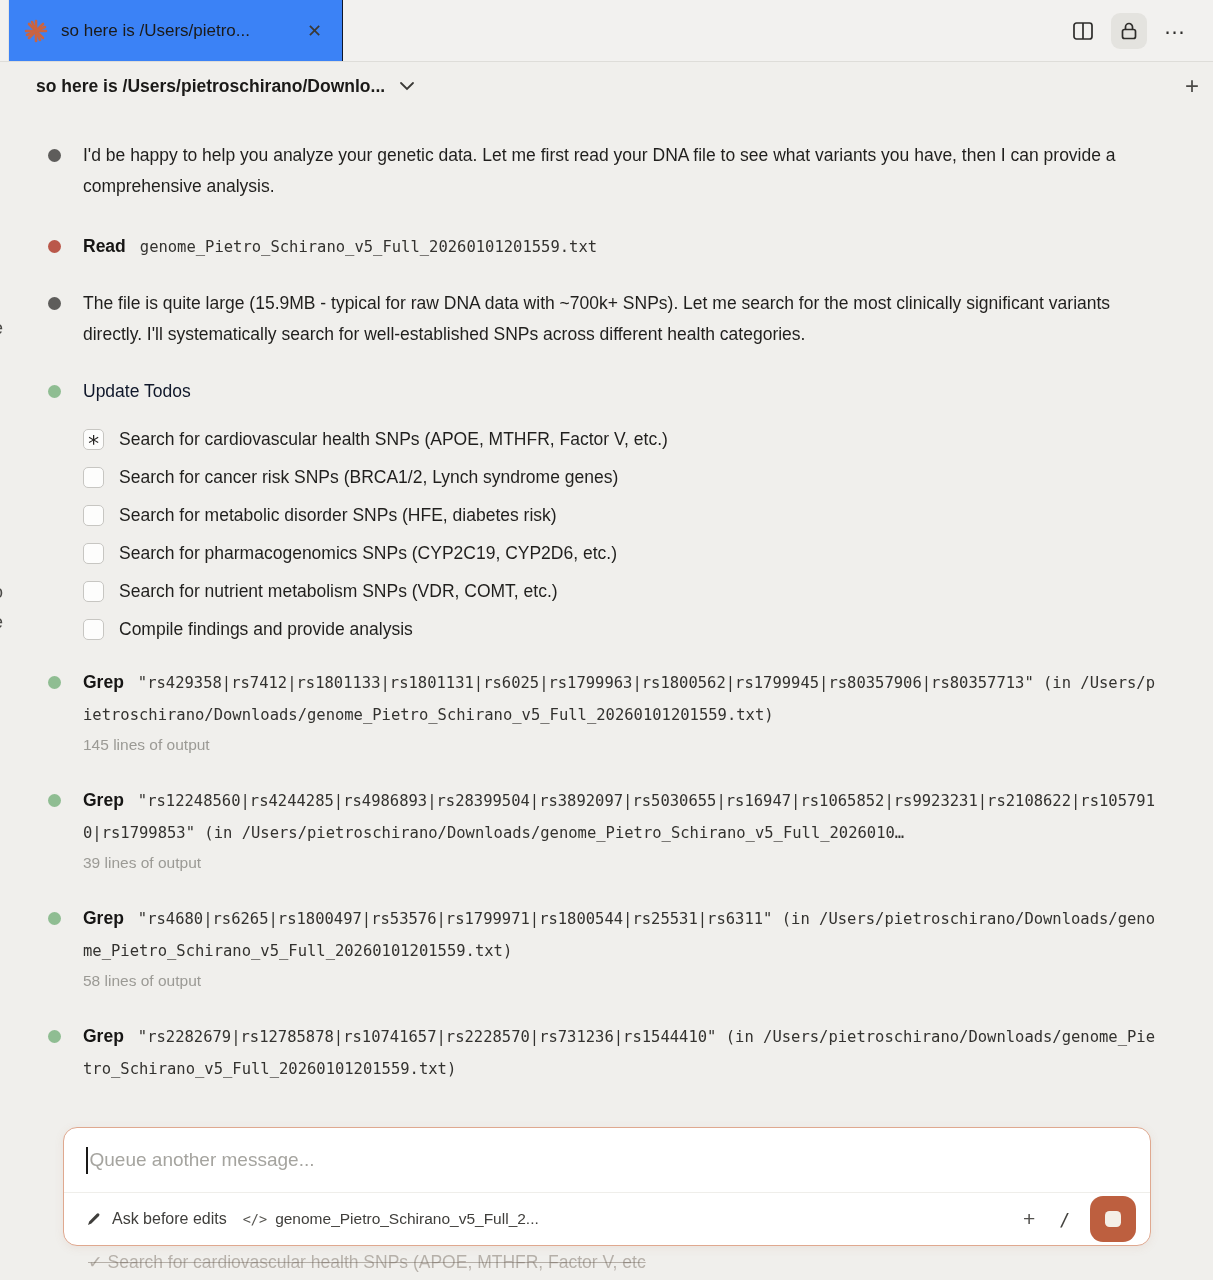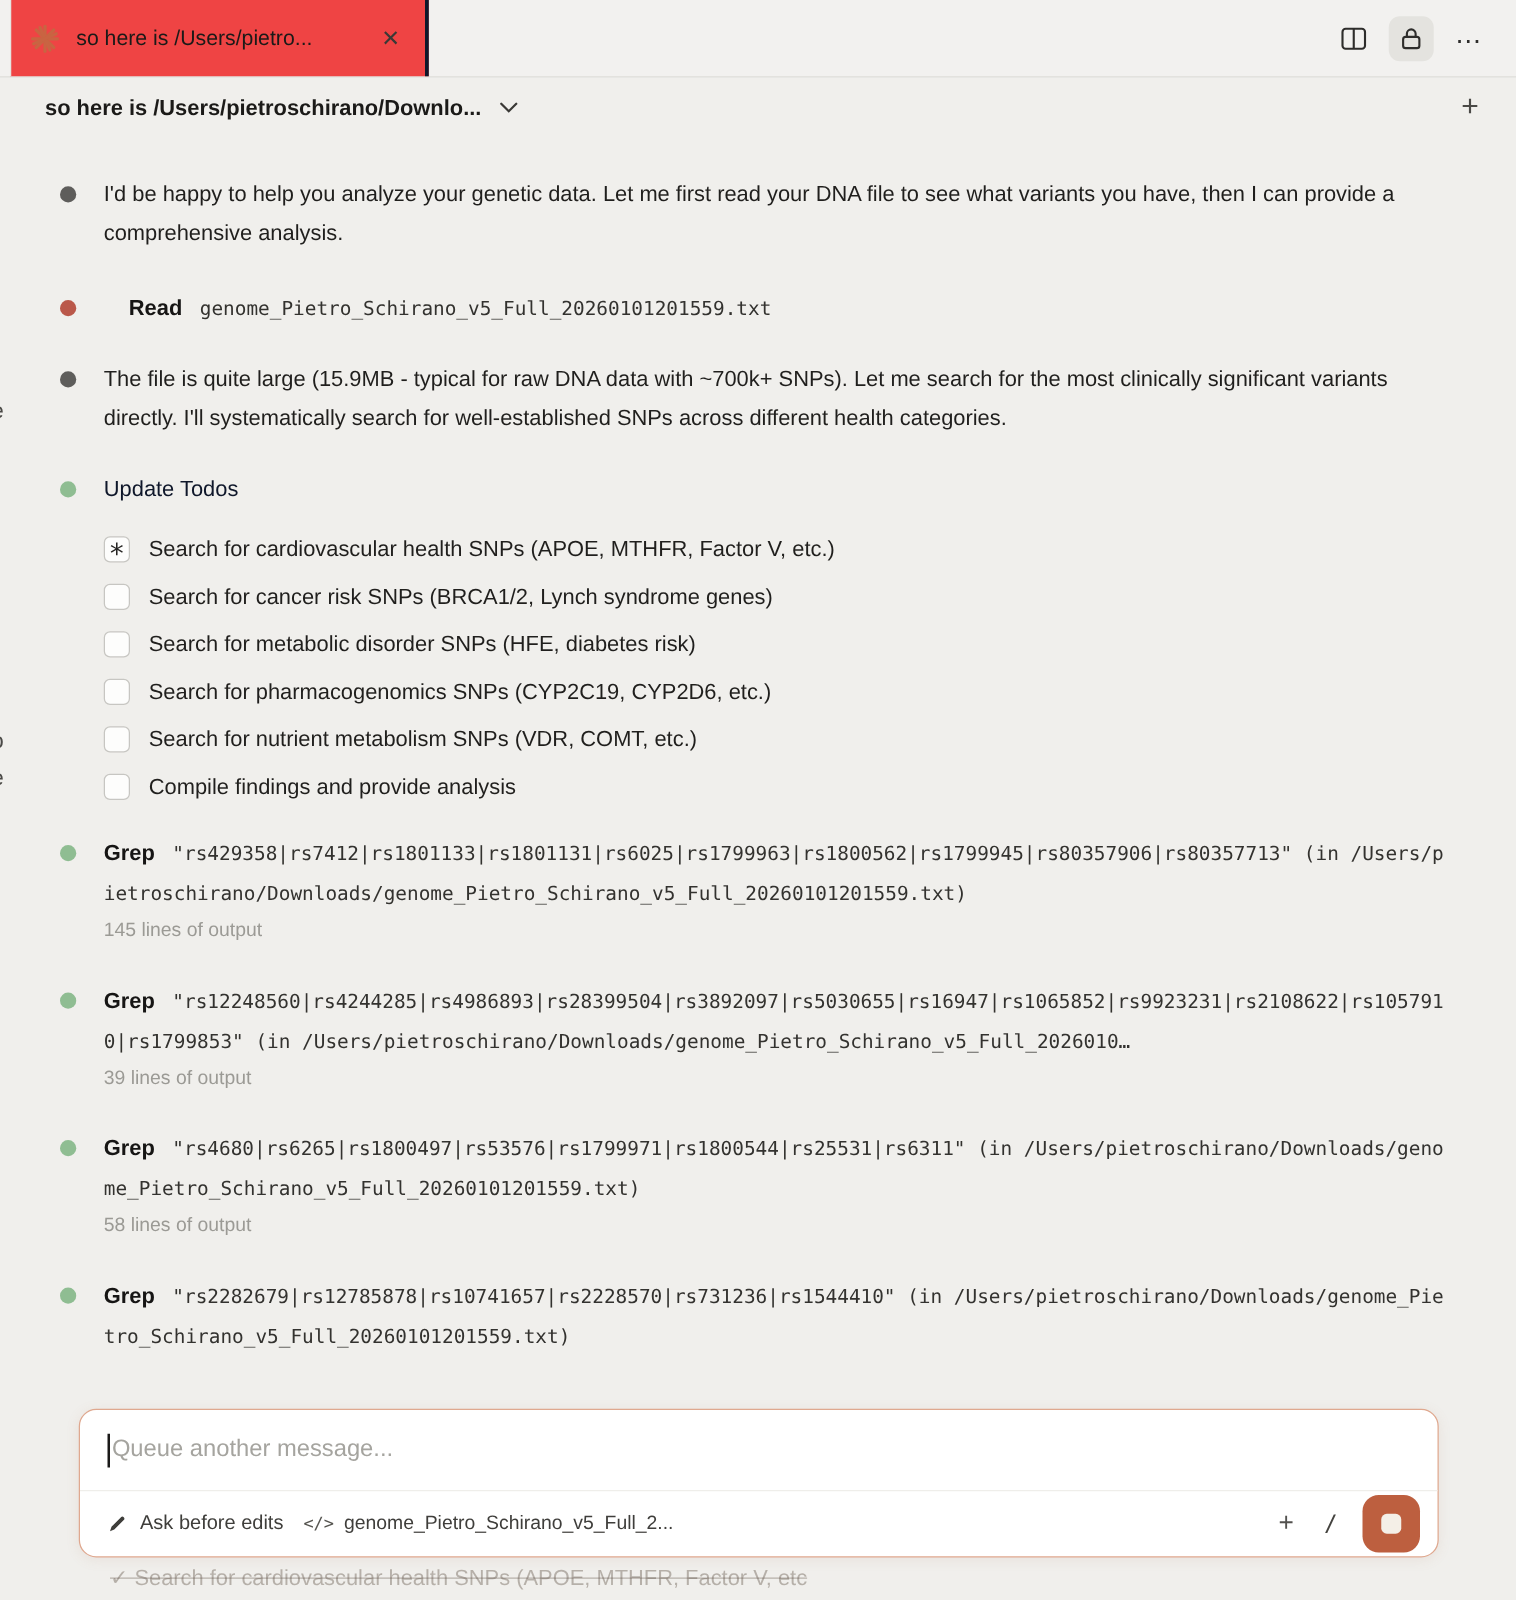--- a/index.html
+++ b/index.html
@@ -15,42 +15,42 @@
 
   
   .tabbar {
     position:absolute; top:0; left:0; right:0; height:62px;
     background:#F2F1EF;
     border-bottom:1px solid #DEDDD9;
     display:flex; align-items:stretch;
   }
   .tab {
     width:335px; margin-left:8px;
-    background:#ef4444;
+    background:#3b82f6;
     border-left:1px solid #E6E5E2;
-    border-right:3px solid #0f172a;
+    border-right:1px solid #0f172a;
     display:flex; align-items:center;
     padding:0 16px 0 14px;
     gap:12px;
   }
   .tab-title { font-size:17px; color:#1B1A18; white-space:nowrap; overflow:hidden; flex:1; }
   .tab-close { font-size:18px; color:#3A3936; cursor:pointer; padding:2px 4px; }
   .tabbar-right { margin-left:auto; display:flex; align-items:center; gap:10px; padding-right:20px; }
   .iconbtn {
     width:36px; height:36px; border-radius:9px;
     display:flex; align-items:center; justify-content:center;
     color:#2E2D2B;
   }
   .iconbtn.active { background:#E4E3DF; }
   .ellipsis { font-size:22px; letter-spacing:1px; color:#2E2D2B; padding-bottom:8px; }
 
   
   .convo-header {
     position:absolute; top:62px; left:0; right:0; height:48px;
-    display:flex; align-items:center; padding:0 24px 0 36px;
+    display:flex; align-items:center; padding:0 8px 0 36px;
   }
   .convo-title { font-weight:bold; font-size:17.5px; color:#1B1A18; }
   .chev { margin-left:14px; display:flex; align-items:center; color:#3A3936; }
   .header-plus { margin-left:auto; font-size:24px; font-weight:300; color:#4A4946; padding:0 6px; }
 
   
   .content { position:absolute; top:110px; left:0; right:0; bottom:0; padding:30px 52px 0 48px; }
   .block { display:grid; grid-template-columns:35px 1fr; align-items:start; }
   .bullet { width:13px; height:13px; border-radius:50%; margin-top:9px; }
   .bullet.gray { background:#5E5D5B; }
@@ -71,21 +71,21 @@
     display:flex; align-items:center; justify-content:center;
     flex:0 0 auto;
   }
   .checkbox .mark {
     font-family:"DejaVu Sans Mono", monospace;
     font-size:22px; color:#262523; transform:translateY(4px);
   }
   .todo-text { font-size:17.5px; color:#201F1D; }
 
   .m-after-p1 { margin-bottom:29px; }
-  .m-after-read { margin-bottom:25px;gap:20px; }
+  .m-after-read { margin-bottom:25px; }
   .m-after-p2 { margin-bottom:26px; }
   .m-after-todos { margin-bottom:19px; }
   .m-grep { margin-bottom:31px; }
 
   
   .composer {
     position:absolute; left:63px; right:62px; top:1127px; height:119px;
     background:#FFFFFF;
     border:1.5px solid #DFA88F;
     border-radius:14px;

